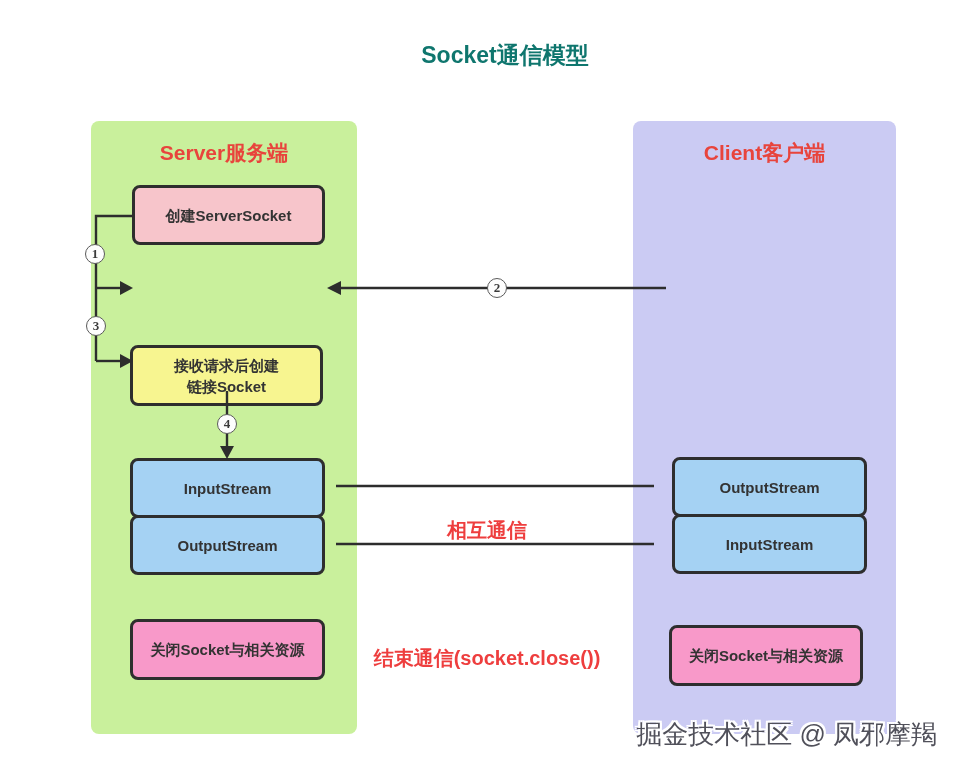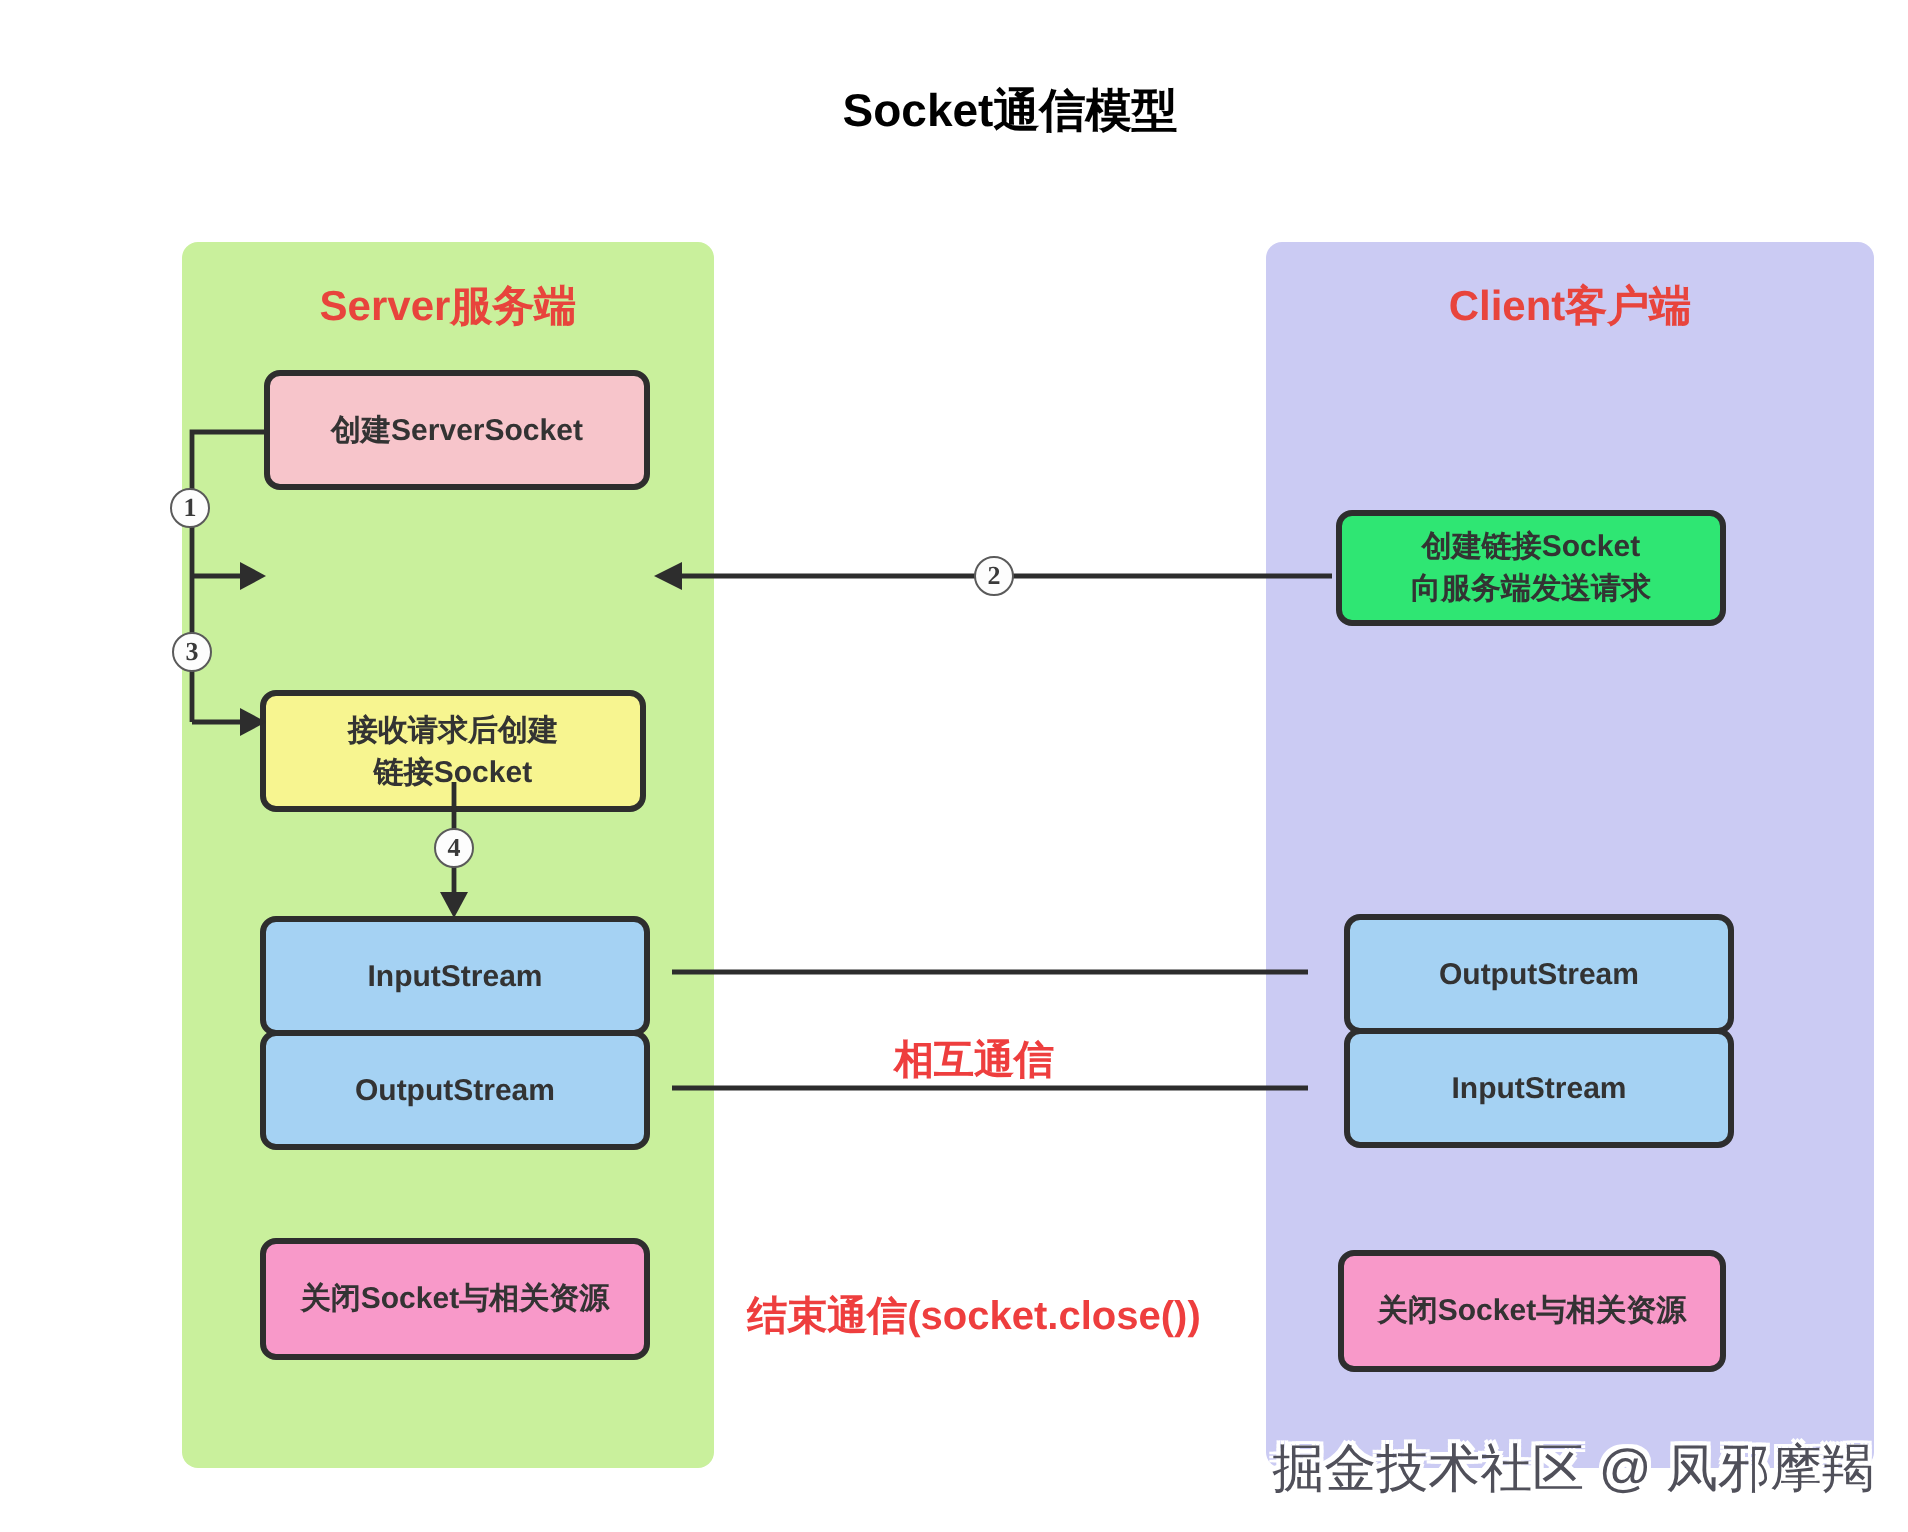--- a/index.html
+++ b/index.html
@@ -8,35 +8,34 @@
     width:954px;height:766px;
     background:#ffffff;
     font-family:"Liberation Sans", sans-serif;
     overflow:hidden;
   }
   .title{
     position:absolute;
     left:505px;top:40px;
     transform:translateX(-50%);
     font-size:23px;font-weight:bold;
-    color:#000000;
+    color:#0f766e;
     white-space:nowrap;
   }
   .panel{
     position:absolute;
     border-radius:8px;
   }
   .server-panel{
     left:91px;top:121px;width:266px;height:613px;
     background:#c9f09c;
   }
   .client-panel{
     left:633px;top:121px;width:263px;height:613px;
     background:#cbcbf3;
-    padding-left:41px;
   }
   .panel-title{
     position:absolute;
     left:0;right:0;top:18px;
     margin:0;
     text-align:center;
     font-size:21px;font-weight:bold;
     color:#e8443c;
   }
   .node{
@@ -106,22 +105,20 @@
     <div class="node pink" style="left:41px;top:64px;width:193px;height:60px;">创建ServerSocket</div>
     <div class="node yellow" style="left:39px;top:224px;width:193px;height:61px;">接收请求后创建
 链接Socket</div>
     <div class="node blue" style="left:39px;top:337px;width:195px;height:60px;">InputStream</div>
     <div class="node blue" style="left:39px;top:394px;width:195px;height:60px;">OutputStream</div>
     <div class="node hotpink" style="left:39px;top:498px;width:195px;height:61px;">关闭Socket与相关资源</div>
   </section>
 
   <section class="panel client-panel">
     <h2 class="panel-title">Client客户端</h2>
-    <div class="node green" style="left:35px;top:134px;width:195px;height:58px;">创建链接Socket
-向服务端发送请求</div>
     <div class="node blue" style="left:39px;top:336px;width:195px;height:60px;">OutputStream</div>
     <div class="node blue" style="left:39px;top:393px;width:195px;height:60px;">InputStream</div>
     <div class="node hotpink" style="left:36px;top:504px;width:194px;height:61px;">关闭Socket与相关资源</div>
   </section>
 
   <svg class="wires" width="954" height="766" viewBox="0 0 954 766">
     <g stroke="#2d2d2d" stroke-width="2.4" fill="none">
       <path d="M132,216 L96,216 L96,361"></path>
       <path d="M96,288 L121,288"></path>
       <path d="M96,361 L121,361"></path>

